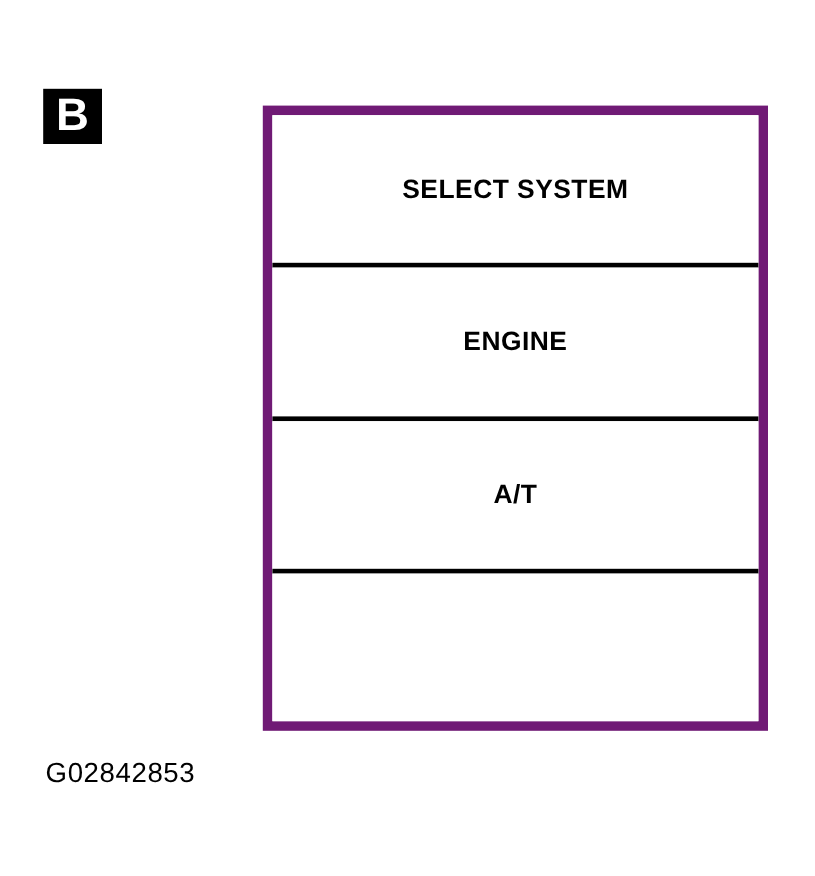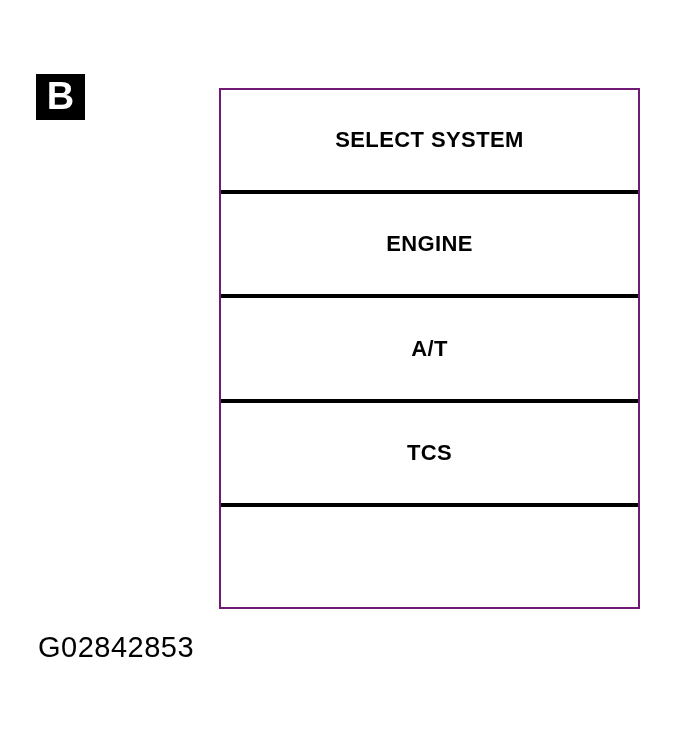--- a/index.html
+++ b/index.html
@@ -43,21 +43,21 @@
     transform: translateY(-1px);
   }
 
   
   .menu-table {
     position: absolute;
     left: 219px;
     top: 88px;
     width: 421px;
     height: 521px;
-    border: 2px solid #701a75;
+    border: 8px solid #701a75;
     box-sizing: border-box;
     background: #ffffff;
     display: flex;
     flex-direction: column;
   }
   .menu-row {
     flex: 1 1 0;
     border-bottom: 4px solid #000000;
     box-sizing: border-box;
     display: flex;
@@ -81,21 +81,21 @@
     min-height: 1px;
   }
 
   
   .figure-caption {
     position: absolute;
     left: 38px;
     top: 631px;
     font-family: "Liberation Sans", sans-serif;
     font-weight: normal;
-    font-size: 29px;
+    font-size: 23px;
     letter-spacing: 0.5px;
     color: #000000;
     white-space: nowrap;
   }
 </style>
 </head>
 <body>
 
 <div id="canvas">
 
@@ -111,23 +111,20 @@
 
     <div class="menu-row">
       <span class="menu-row-label">ENGINE</span>
     </div>
 
     <div class="menu-row">
       <span class="menu-row-label">A/T</span>
     </div>
 
 
-    <div class="menu-row">
-      <span class="menu-row-label">TCS</span>
-    </div>
 
 
 
     <div class="menu-row is-empty">
       <span class="menu-row-label"></span>
     </div>
 
   </div>
 
   <div class="figure-caption">G02842853</div>

